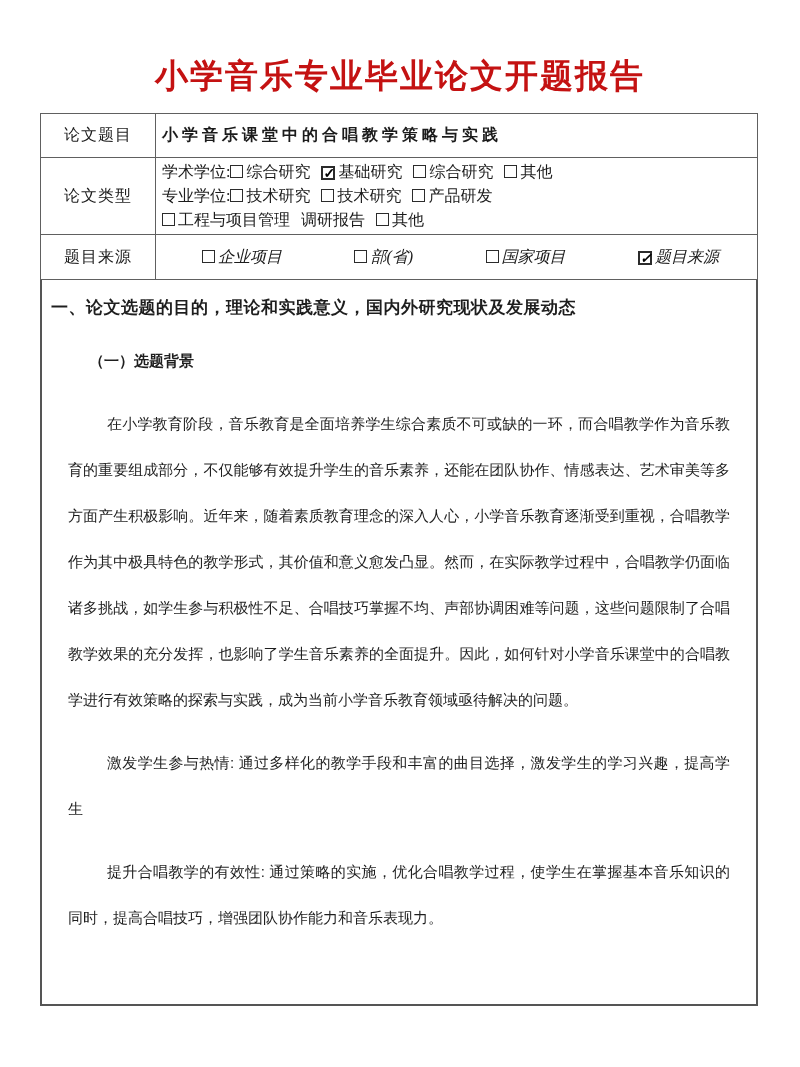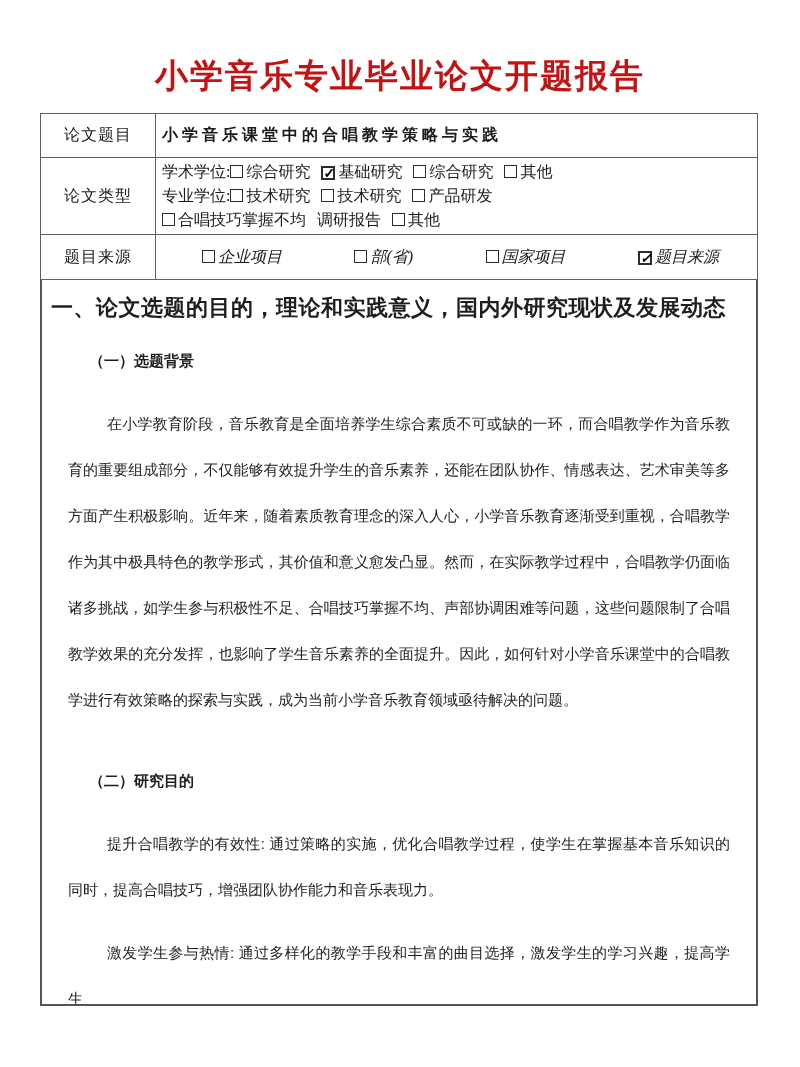--- a/index.html
+++ b/index.html
@@ -86,21 +86,21 @@
     border: 2px solid #555555;
     border-top: none;
     padding: 5px 9px 0 9px;
     overflow: hidden;
     font-size: 15px;
     line-height: 46px;
     color: #1e1e1e;
     font-family: "Liberation Sans", sans-serif;
   }
   .section-heading {
-    font-size: 22px;
+    font-size: 17px;
     font-weight: bold;
     line-height: 46px;
     letter-spacing: 0.5px;
   }
   .sub-heading {
     font-weight: bold;
     line-height: 46px;
     margin-top: 7px;
     margin-left: 38px;
   }
@@ -127,21 +127,21 @@
     <tr class="row-type">
       <td class="label-cell">论文类型</td>
       <td>
         <div class="type-line">
           <span>学术学位:</span><span><span class="opt"><span class="cb"></span><span>综合研究</span></span><span class="opt"><span class="cb checked">✓</span><span>基础研究</span></span><span class="opt"><span class="cb"></span><span>综合研究</span></span><span class="opt"><span class="cb"></span><span>其他</span></span></span>
         </div>
         <div class="type-line">
           <span>专业学位:</span><span><span class="opt"><span class="cb"></span><span>技术研究</span></span><span class="opt"><span class="cb"></span><span>技术研究</span></span><span class="opt"><span class="cb"></span><span>产品研发</span></span></span>
         </div>
         <div class="type-line">
-          <span><span class="opt"><span class="cb"></span><span>合唱技巧掌握不均</span></span><span class="opt"><span>调研报告</span></span><span class="opt"><span class="cb"></span><span>其他</span></span></span>
+          <span><span class="opt"><span class="cb"></span><span>工程与项目管理</span></span><span class="opt"><span>调研报告</span></span><span class="opt"><span class="cb"></span><span>其他</span></span></span>
         </div>
       </td>
     </tr>
     <tr class="row-source">
       <td class="label-cell">题目来源</td>
       <td class="source-cell">
         <div class="opts-row">
               <span class="opt"><span class="cb"></span><span>企业项目</span></span>
               <span class="opt"><span class="cb"></span><span>部(省)</span></span>
               <span class="opt"><span class="cb"></span><span>国家项目</span></span>
@@ -151,18 +151,17 @@
     </tr>
   </tbody>
     </table>
 
   <div class="content-box">
     <div class="section-heading">一、论文选题的目的，理论和实践意义，国内外研究现状及发展动态</div>
 
     <div class="sub-heading">（一）选题背景</div>
     <p>在小学教育阶段，音乐教育是全面培养学生综合素质不可或缺的一环，而合唱教学作为音乐教育的重要组成部分，不仅能够有效提升学生的音乐素养，还能在团队协作、情感表达、艺术审美等多方面产生积极影响。近年来，随着素质教育理念的深入人心，小学音乐教育逐渐受到重视，合唱教学作为其中极具特色的教学形式，其价值和意义愈发凸显。然而，在实际教学过程中，合唱教学仍面临诸多挑战，如学生参与积极性不足、合唱技巧掌握不均、声部协调困难等问题，这些问题限制了合唱教学效果的充分发挥，也影响了学生音乐素养的全面提升。因此，如何针对小学音乐课堂中的合唱教学进行有效策略的探索与实践，成为当前小学音乐教育领域亟待解决的问题。</p>
 
-    <div class="sub-heading second">（二）研究目的</div>
+    <p>激发学生参与热情: 通过多样化的教学手段和丰富的曲目选择，激发学生的学习兴趣，提高学生</p>
     <p>提升合唱教学的有效性: 通过策略的实施，优化合唱教学过程，使学生在掌握基本音乐知识的同时，提高合唱技巧，增强团队协作能力和音乐表现力。</p>
-    <p>激发学生参与热情: 通过多样化的教学手段和丰富的曲目选择，激发学生的学习兴趣，提高学生</p>
   </div>
 
 </div>
 
 </body></html>

